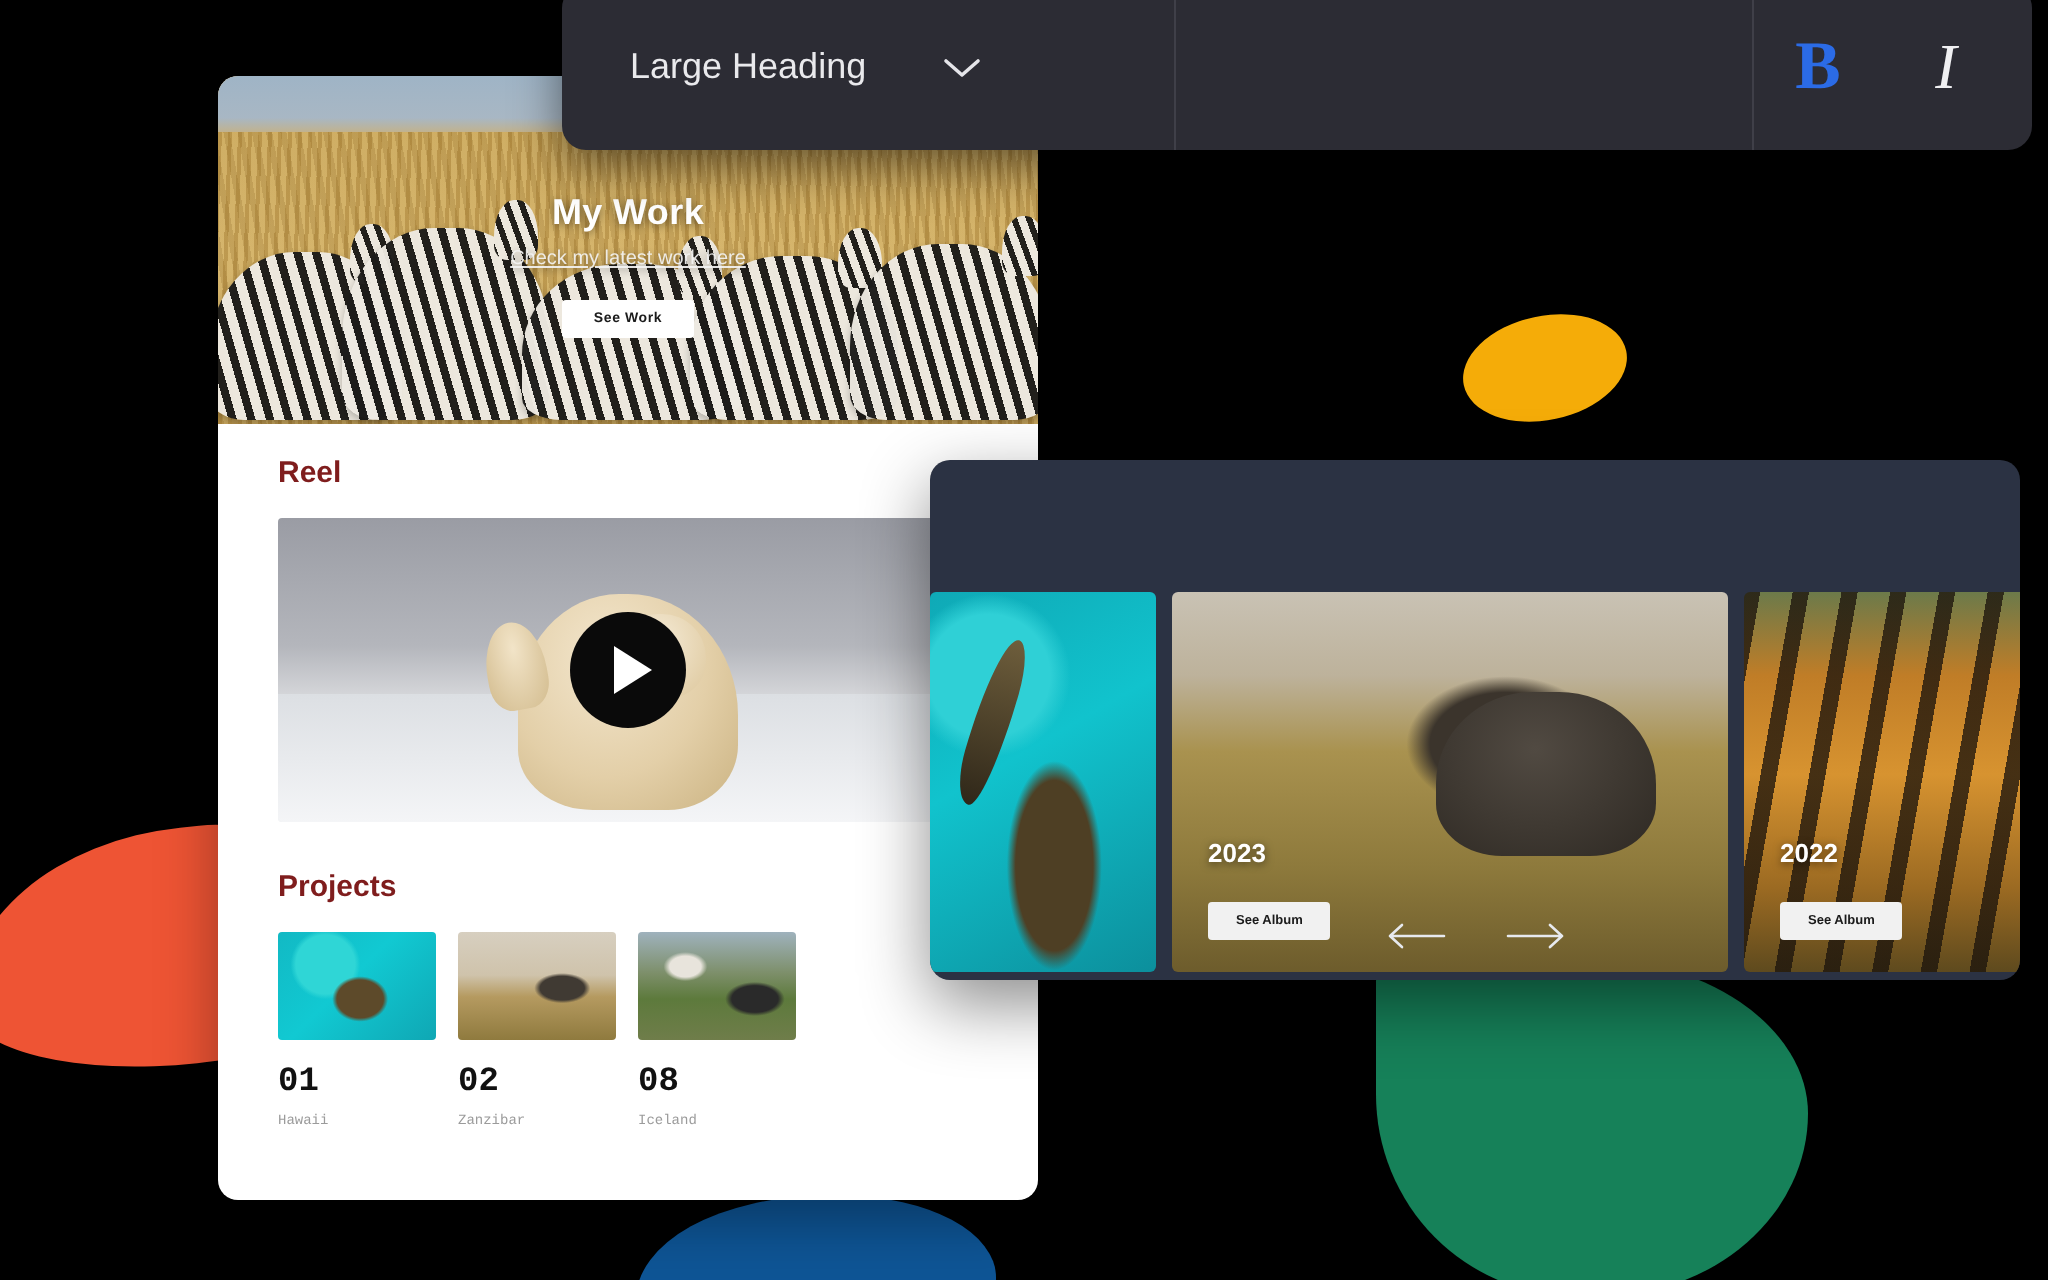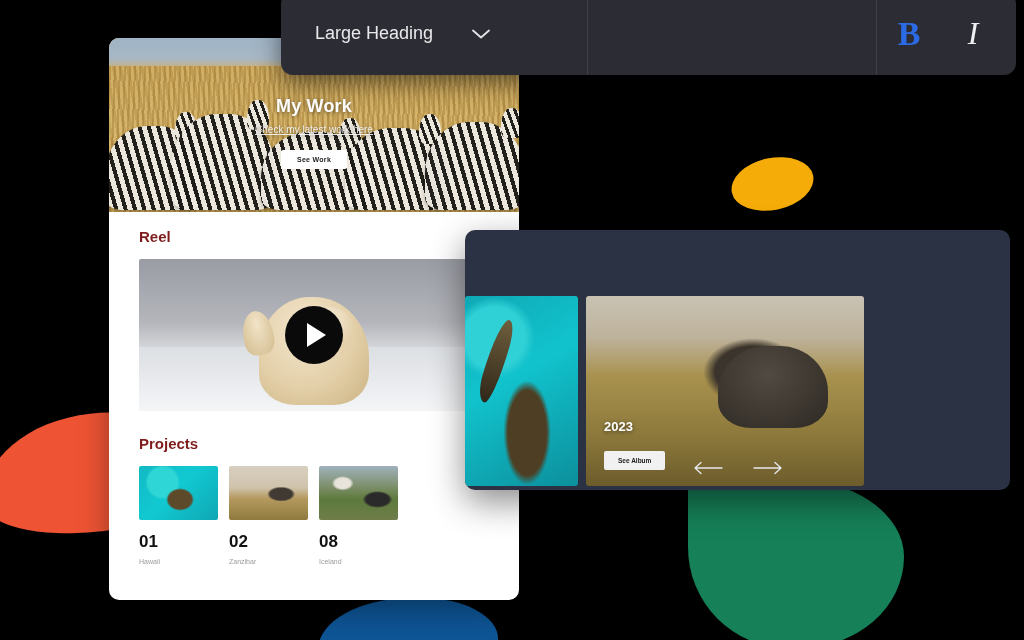--- a/index.html
+++ b/index.html
@@ -162,21 +162,21 @@
     cursor: pointer;
   }
   #play-button .tri {
     width: 0; height: 0; margin-left: 5px;
     border-left: 19px solid #ffffff;
     border-top: 12px solid transparent;
     border-bottom: 12px solid transparent;
   }
   #projects-title { margin-top: 24px; }
   #projects-grid {
-    display: flex; gap: 11px;
+    display: flex; gap: 11px; font-family: Liberation Mono, monospace;
   }
   .project-cell { width: 79px; }
   .project-thumb {
     width: 79px; height: 54px; border-radius: 2px; overflow: hidden;
   }
   .thumb-turtle {
     background:
       radial-gradient(ellipse at 52% 62%, #5d4a2a 0 20%, rgba(93,74,42,0) 24%),
       radial-gradient(circle at 30% 30%, #2fd6d6 0 22%, rgba(47,214,214,0) 26%),
       linear-gradient(135deg,#12b9c4 0%,#11c9d2 45%,#0fa7b4 100%);
@@ -392,20 +392,24 @@
       <div class="gal-tile gal-turtle">
         <span class="fin"></span>
       </div>
 
       <div class="gal-tile gal-elephant">
         <span class="body"></span>
         <span class="gal-label">2023</span>
         <button class="gal-btn">See Album</button>
       </div>
 
+      <div class="gal-tile gal-tiger">
+        <span class="gal-label">2022</span>
+        <button class="gal-btn">See Album</button>
+      </div>
 
     </div>
 
     <div id="gallery-nav">
       <div class="nav-arrow">
         <svg width="30" height="14" viewBox="0 0 30 14" fill="none" aria-hidden="true">
           <path d="M29 7H2M2 7L8 1.5M2 7L8 12.5" stroke="#e7e9ee" stroke-width="1.3" stroke-linecap="round" stroke-linejoin="round"></path>
         </svg>
       </div>
       <div class="nav-arrow">

